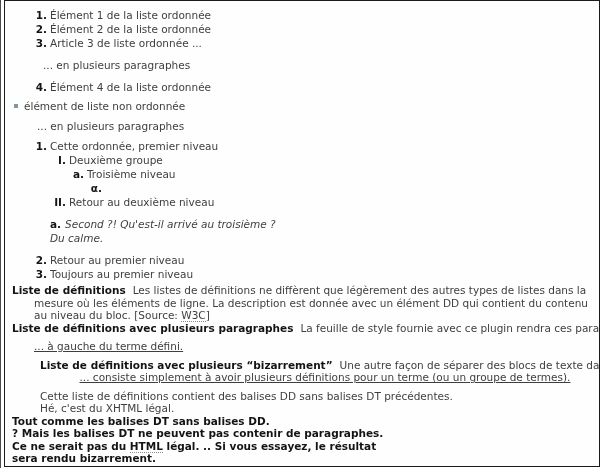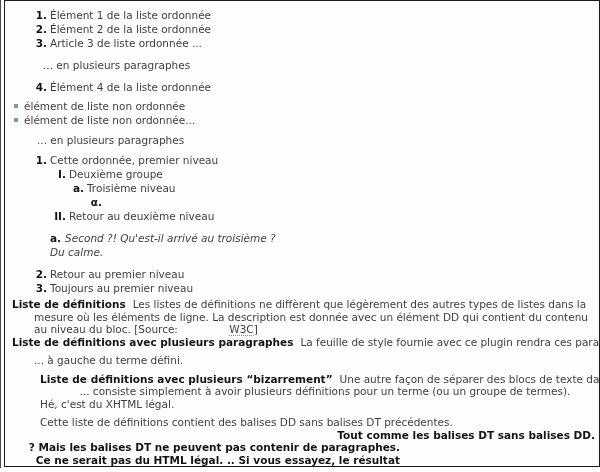--- a/index.html
+++ b/index.html
@@ -22,28 +22,28 @@
   .m1{width:35px}.m2{width:54px}.m3{width:72px}.m4{width:90px}
   .sq{flex:none;width:4px;height:4px;background:var(--bullet-color,#7d99a6);margin:5px 6px 0 2px;}
   .mt5{margin-top:5px}.mt6{margin-top:6px}.mt8{margin-top:8px}
   .p-ol{margin:8px 0 8px 31px;}
   .p-ul{margin:6px 0 6px 25px;}
   .aside{margin:8px 0 8px 38px;font-style:italic;}
   .aside .am{font-weight:bold;font-style:normal;color:var(--bold-color,#141414);margin-right:4px;}
   .defrow{padding-left:22px;text-indent:-22px;}
   .defrow.nowrap{white-space:nowrap;}
   .dt{font-weight:bold;color:var(--bold-color,#141414);margin-right:7px;}
-  .dd-p{margin:6px 0 6px 22px;}
+  .dd-p{margin:6px 0 6px 22px;text-decoration:underline;}
   .nested{margin:6px 0 0 28px;}
   .nested .defrow{padding-left:15px;text-indent:-15px;}
   .nested .dd-p{margin:0 0 0 15px;text-align:center;}
   .dd-plain{margin-left:28px;}
-  .dt-line{font-weight:bold;color:var(--bold-color,#141414);text-align:right;}
+  .dt-line{font-weight:bold;color:var(--bold-color,#141414);}
   .dt-narrow{max-width:388px;}
-  .abbr-link{color:var(--text-color,#3e3e3e);text-decoration:none;border-bottom:1px dotted #8a8a8a;cursor:pointer;margin-left:48px;}
+  .abbr-link{color:var(--text-color,#3e3e3e);text-decoration:none;border-bottom:1px dotted #8a8a8a;cursor:pointer;}
   .abbr{border-bottom:1px dotted #8a8a8a;}
   em{font-style:italic;}
 </style>
 </head>
 <body>
 
 <div class="edge-left"></div>
 
 <div class="frame">
 
@@ -64,24 +64,20 @@
     <div class="row mt8">
       <span class="m m1">4.</span>
       <span>Élément 4 de la liste ordonnée</span>
     </div>
   </div>
 
   <div class="sec-top mt5">
     <div class="row">
       <span class="sq"></span>
       <span>élément de liste non ordonnée</span>
-    </div>
-    <div class="row">
-      <span class="sq"></span>
-      <span>élément de liste non ordonnée...</span>
     </div>
     <div class="p-ul">... en plusieurs paragraphes</div>
   </div>
 
   <div class="sec-top mt6">
     <div class="row">
       <span class="m m1">1.</span>
       <span>Cette ordonnée, premier niveau</span>
     </div>
     <div class="row">
@@ -126,22 +122,22 @@
     </div>
     <div class="dd-p">... à gauche du terme défini.</div>
 
     <div class="nested">
       <div class="defrow nowrap">
         <span class="dt">Liste de définitions avec plusieurs “bizarrement”</span><span>Une autre façon de séparer des blocs de texte dans une définition...</span>
       </div>
       <div class="dd-p">... consiste simplement à avoir plusieurs définitions pour un terme (ou un groupe de termes).</div>
     </div>
 
+    <div class="dd-plain mt6">Cette liste de définitions contient des balises DD sans balises DT précédentes.</div>
     <div class="dd-plain">Hé, c'est du XHTML légal.</div>
-    <div class="dd-plain mt6">Cette liste de définitions contient des balises DD sans balises DT précédentes.</div>
 
     <div class="dt-line">Tout comme les balises DT sans balises DD.</div>
     <div class="dt-line dt-narrow">
       <span>? Mais les balises DT ne peuvent pas contenir de paragraphes. Ce ne serait pas du </span><span class="abbr">HTML</span><span> légal. .. Si vous essayez, le résultat sera rendu bizarrement.</span>
     </div>
 
   </div>
 </div>
 
 </body></html>

